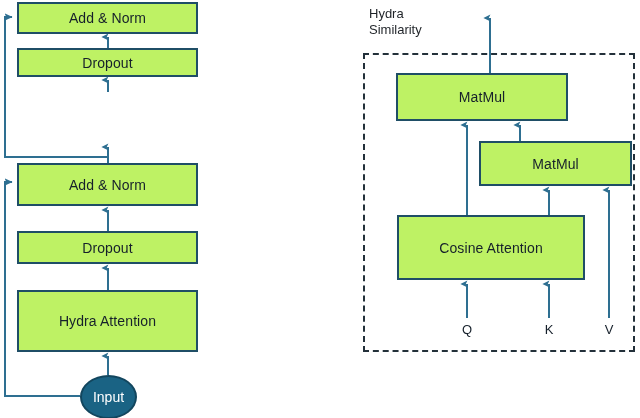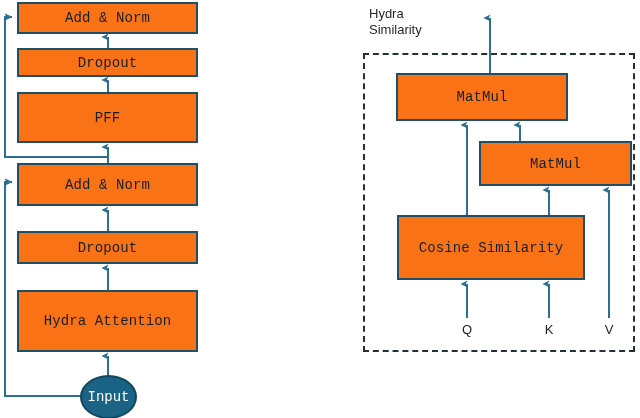--- a/index.html
+++ b/index.html
@@ -16,42 +16,42 @@
     font-family: "Liberation Sans", sans-serif;
   }
   #canvas svg {
     position: absolute;
     left: 0;
     top: 0;
   }
   .node-box {
     position: absolute;
     box-sizing: border-box;
-    background: #f97316;
+    background: #bef264;
     border: 2px solid #1f4e66;
     display: flex;
     align-items: center;
     justify-content: center;
     color: #16202b;
     font-size: 14px;
     letter-spacing: 0.1px;
-    font-family: Liberation Mono, monospace;
+    font-family: Liberation Sans, sans-serif;
   }
   .ellipse-node {
     position: absolute;
     box-sizing: border-box;
     background: #1a6384;
     border: 2px solid #12465e;
     border-radius: 50%;
     display: flex;
     align-items: center;
     justify-content: center;
     color: #ffffff;
     font-size: 14px;
-    font-family: Liberation Mono, monospace;
+    font-family: Liberation Sans, sans-serif;
   }
   .plain-label {
     position: absolute;
     color: #1f2328;
     font-size: 13px;
     line-height: 16px;
     font-family: "Liberation Sans", sans-serif;
     white-space: pre-line;
   }
   .io-label {
@@ -121,40 +121,39 @@
       <line x1="467" y1="318" x2="467" y2="284" marker-end="url(#arrowUp)"></line>
 
       <line x1="549" y1="318" x2="549" y2="284" marker-end="url(#arrowUp)"></line>
     </g>
   </svg>
 
   <div class="node-box" style="left:17px; top:2px; width:181px; height:32px;">Add &amp; Norm</div>
 
   <div class="node-box" style="left:17px; top:48px; width:181px; height:29px;">Dropout</div>
 
-  <div class="node-box" style="left:17px; top:92px; width:181px; height:51px;">PFF</div>
 
   <div class="node-box" style="left:17px; top:163px; width:181px; height:43px;">Add &amp; Norm</div>
 
   <div class="node-box" style="left:17px; top:231px; width:181px; height:33px;">Dropout</div>
 
   <div class="node-box" style="left:17px; top:290px; width:181px; height:62px;">Hydra Attention</div>
 
   <div class="ellipse-node" style="left:80px; top:375px; width:57px; height:44px;">Input</div>
 
   <div class="plain-label" style="left:369px; top:6px;">Hydra
 Similarity</div>
 
   <div class="dashed-region" style="left:363px; top:53px; width:272px; height:299px;"></div>
 
   <div class="node-box" style="left:396px; top:73px; width:172px; height:48px;">MatMul</div>
 
   <div class="node-box" style="left:479px; top:141px; width:153px; height:45px;">MatMul</div>
 
-  <div class="node-box" style="left:397px; top:215px; width:188px; height:65px;">Cosine Similarity</div>
+  <div class="node-box" style="left:397px; top:215px; width:188px; height:65px;">Cosine Attention</div>
 
   <div class="io-label" style="left:457px; top:322px;">Q</div>
 
   <div class="io-label" style="left:539px; top:322px;">K</div>
 
   <div class="io-label" style="left:599px; top:322px;">V</div>
 
 </div>
 
 </body></html>

